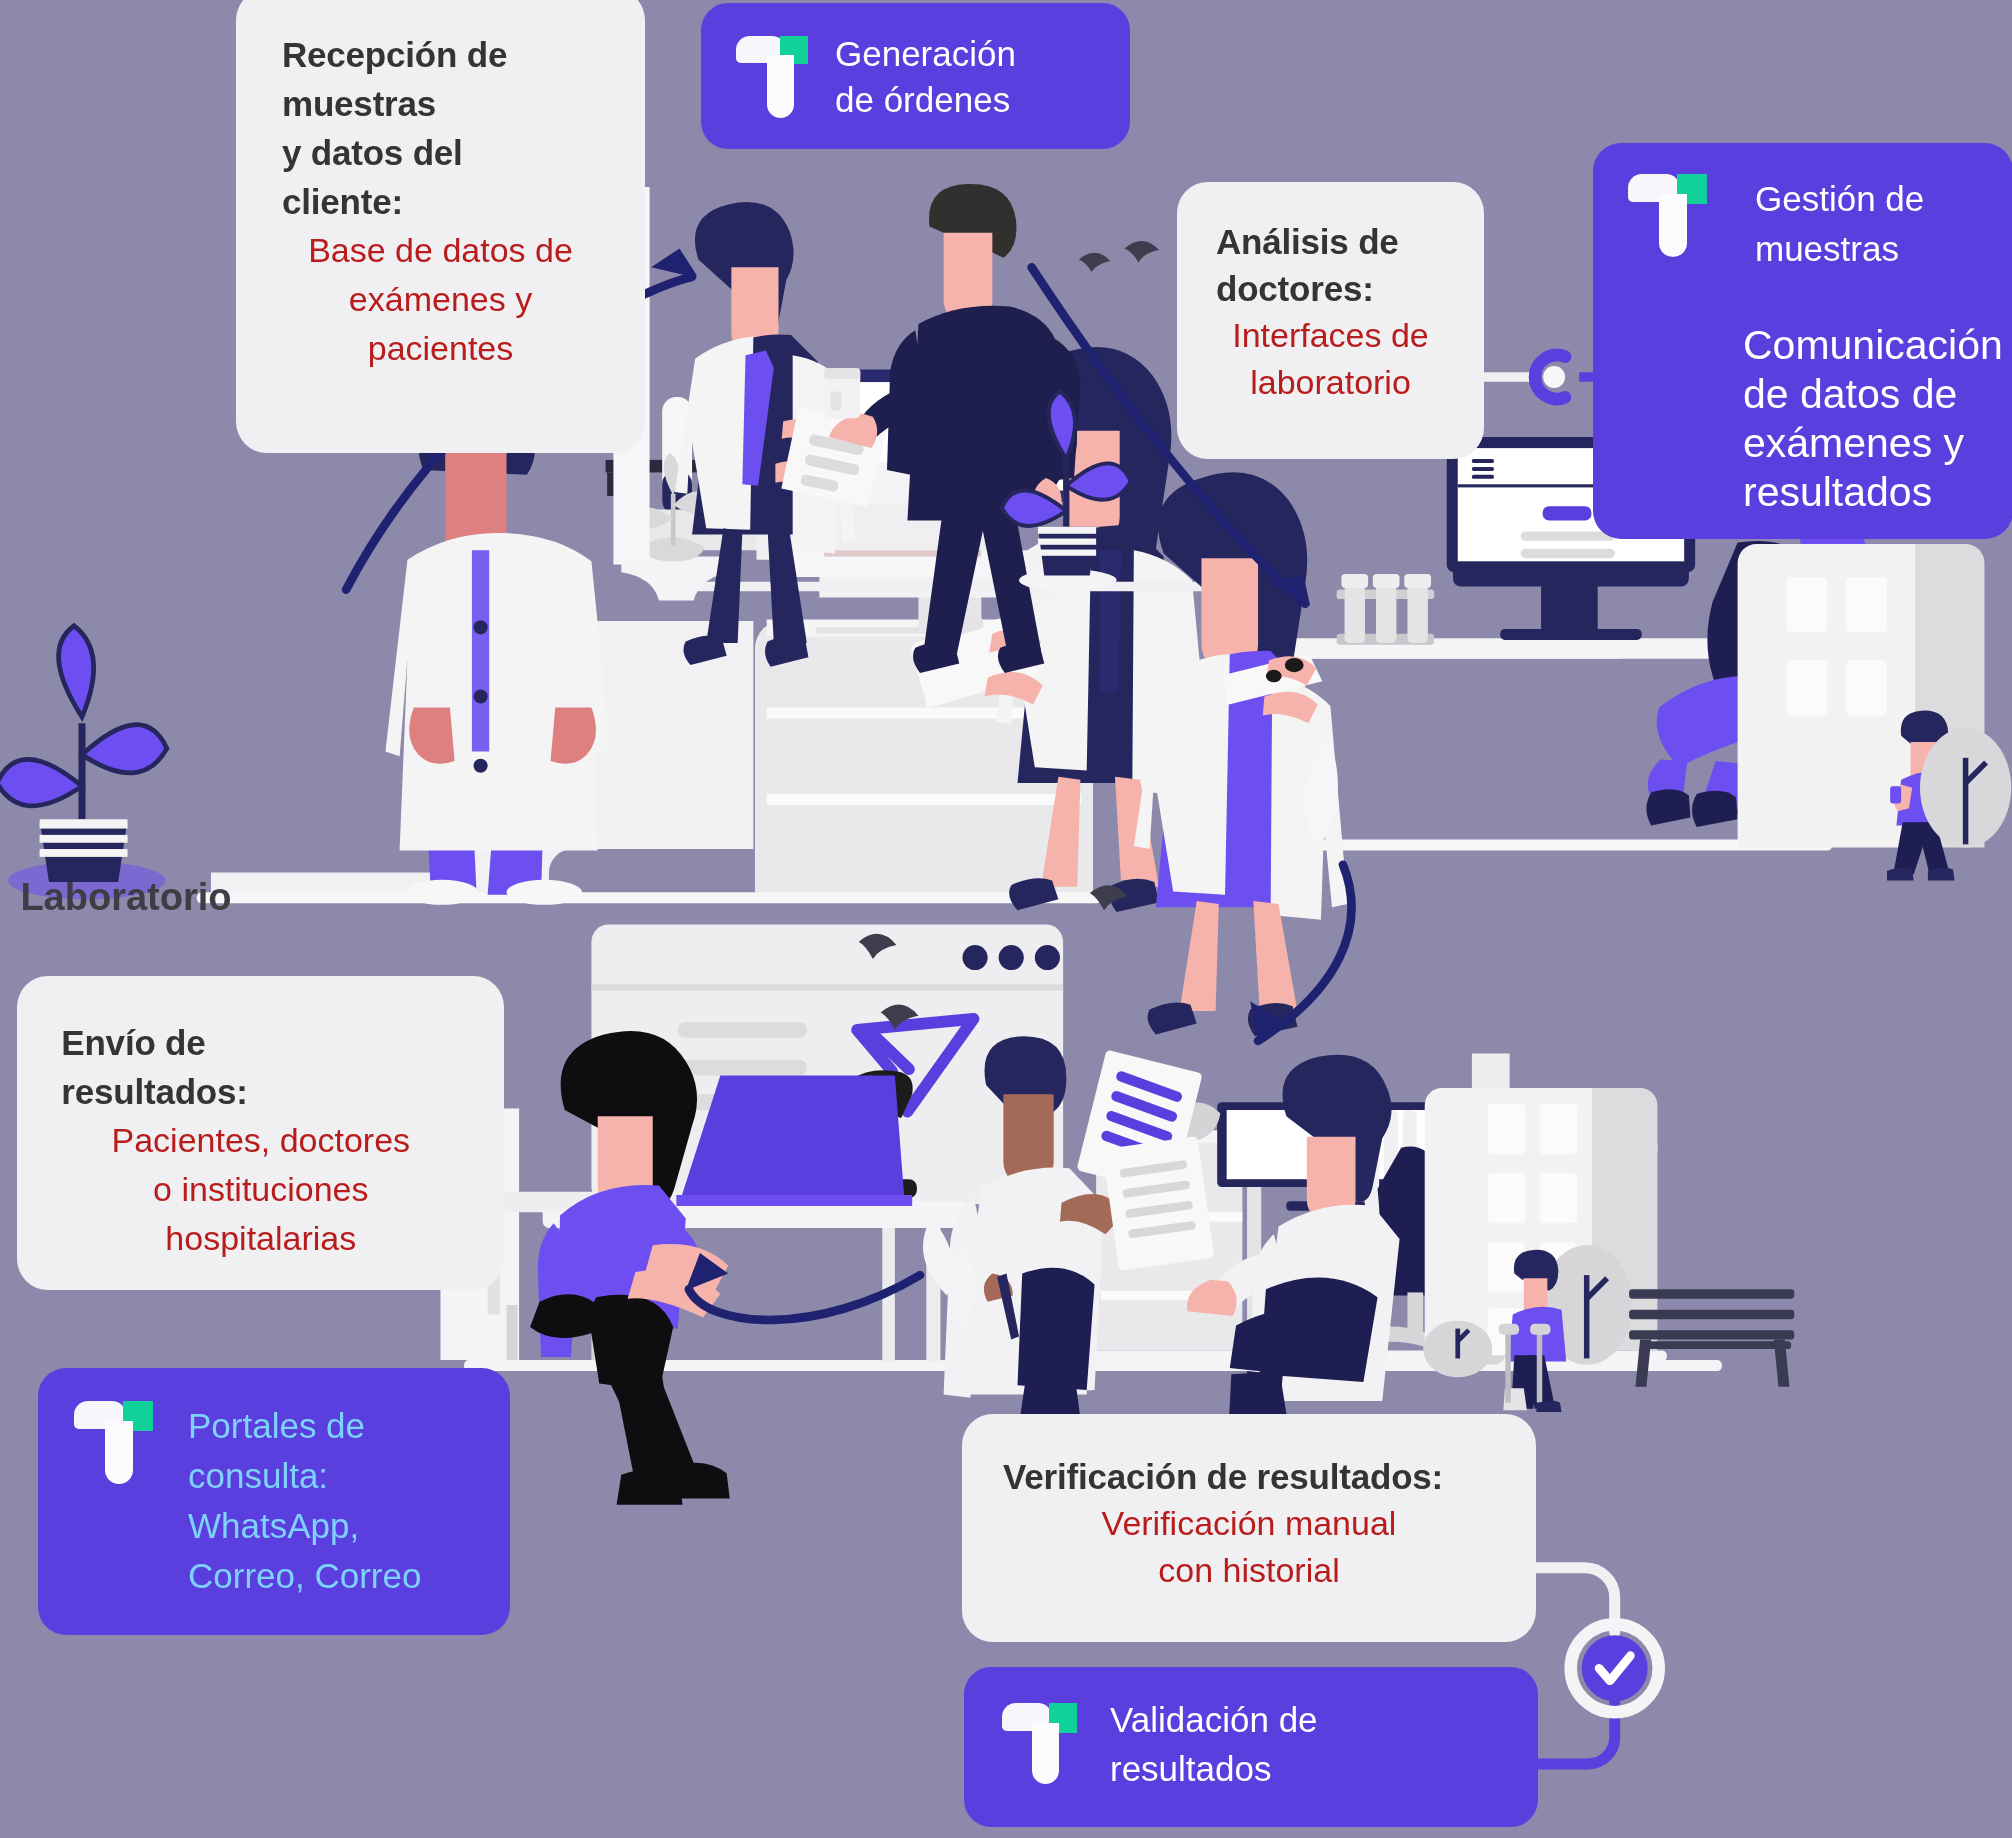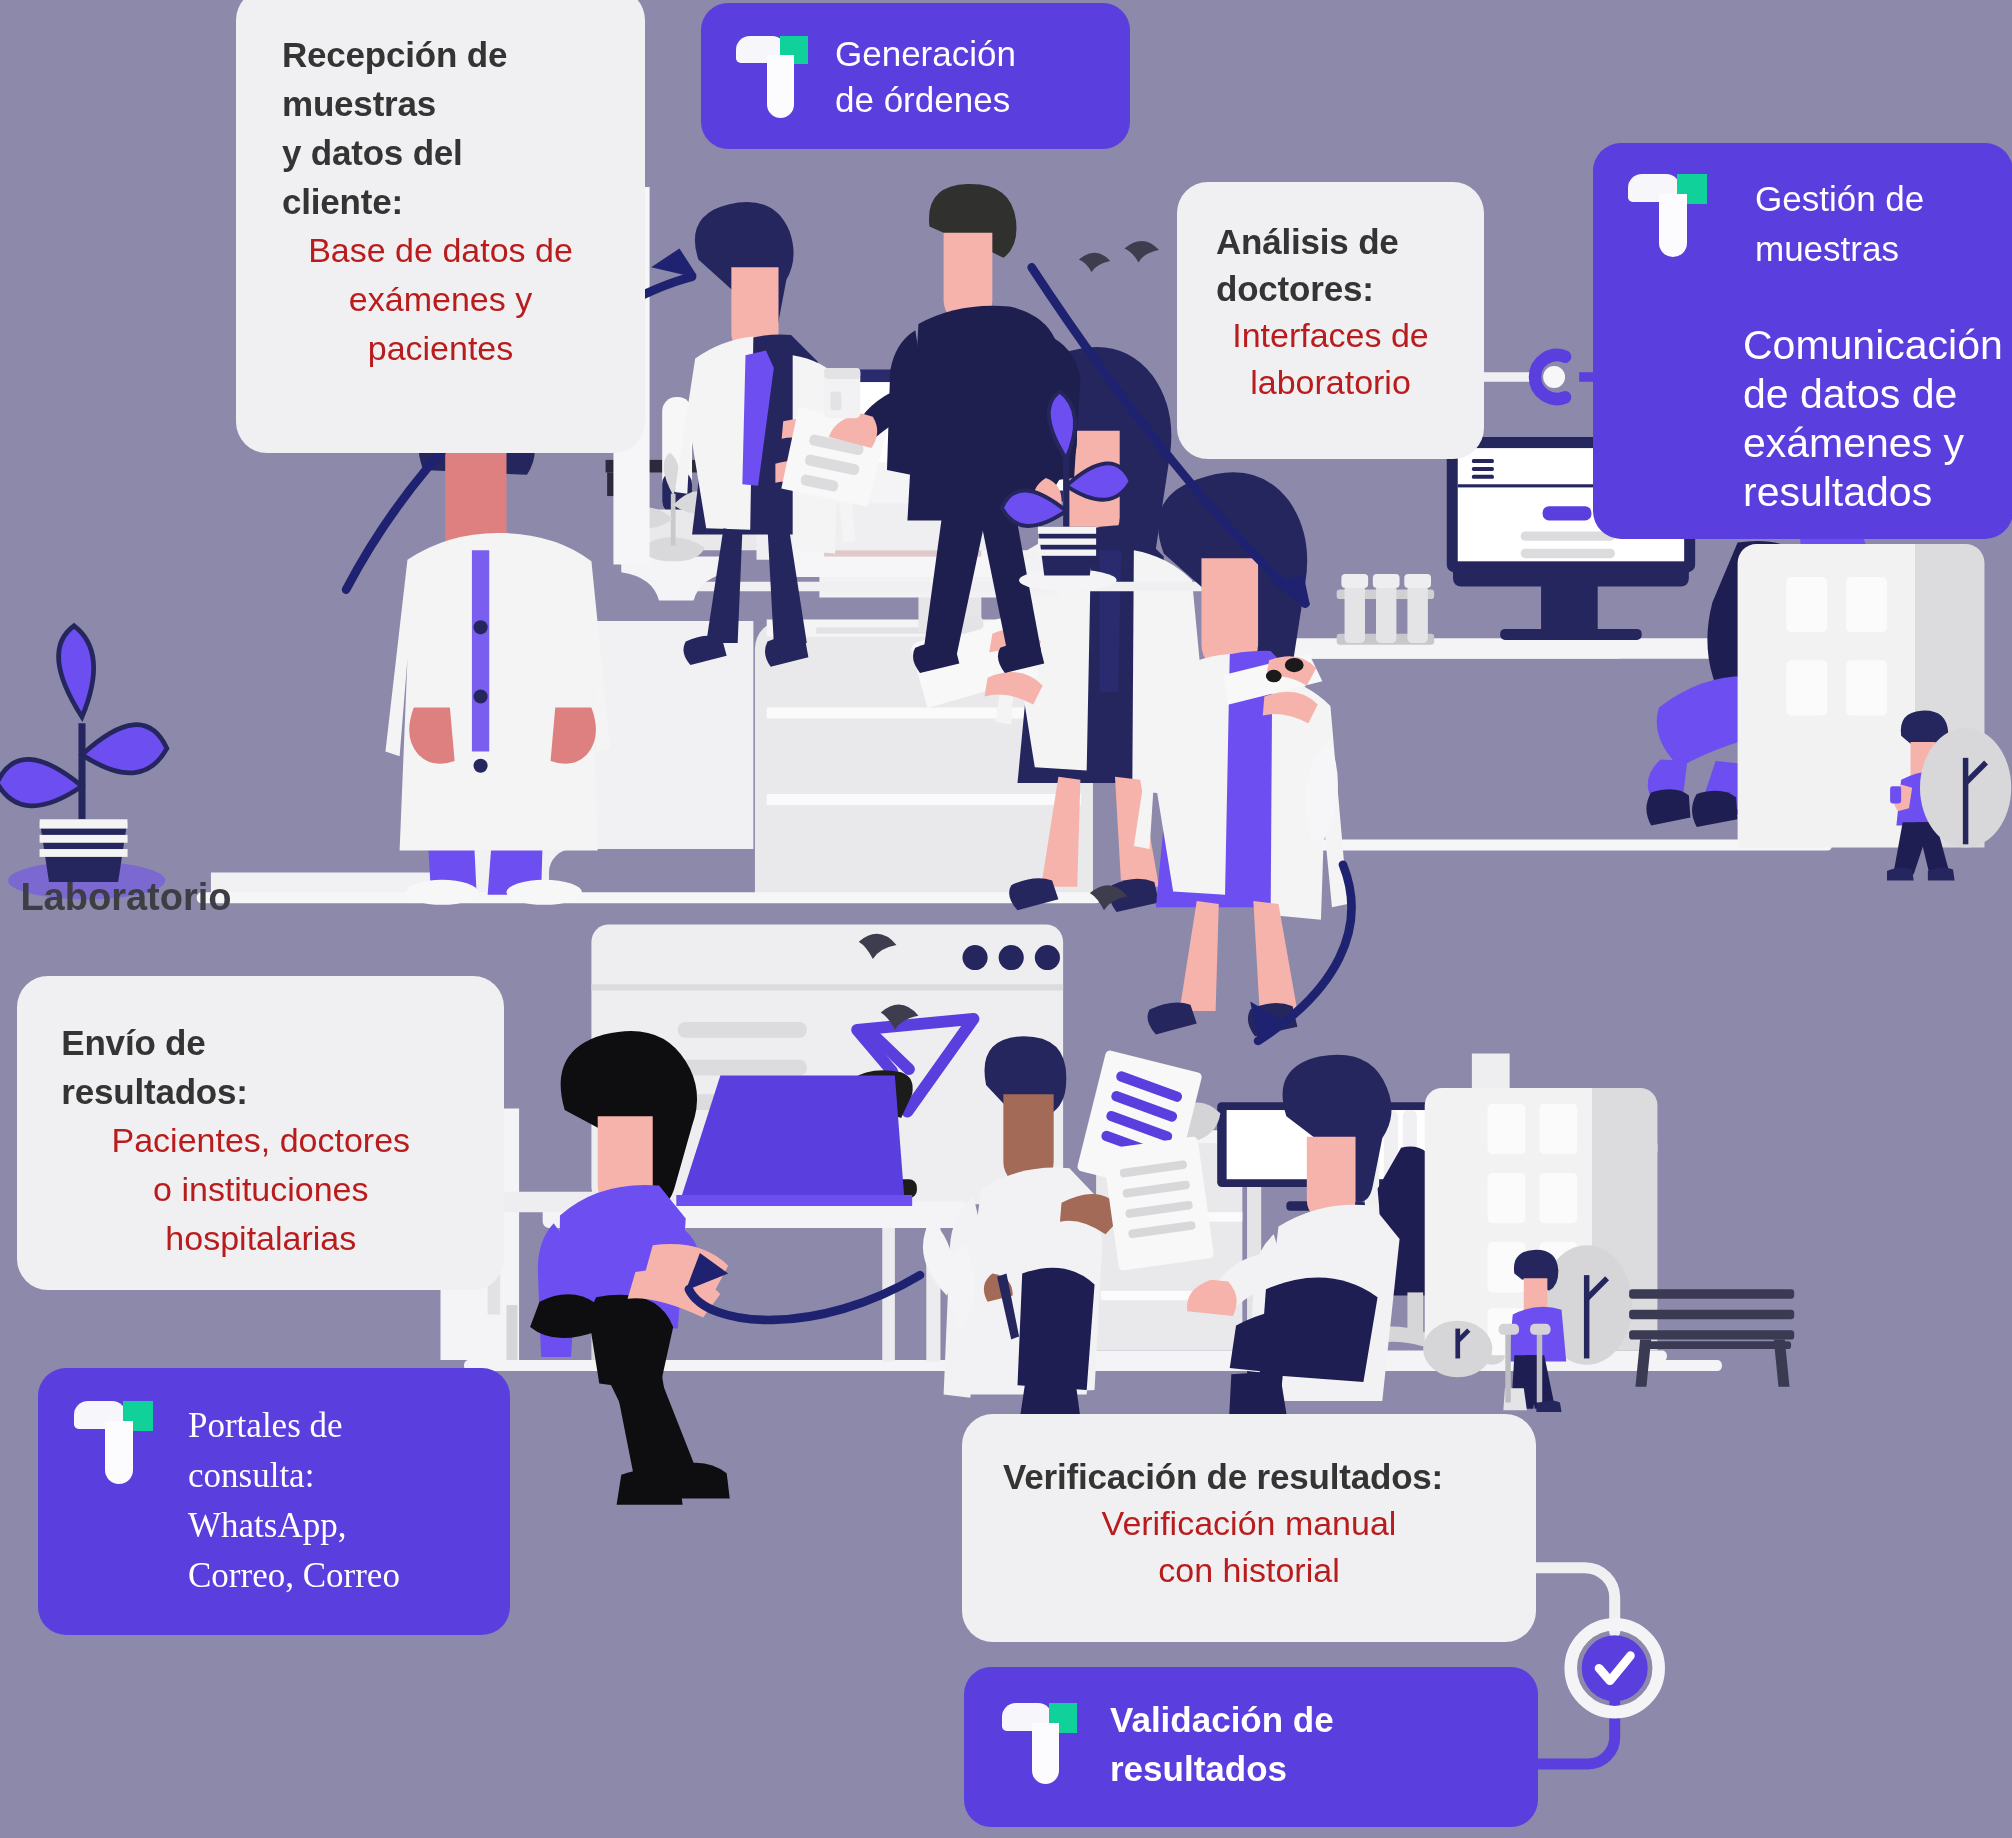--- a/index.html
+++ b/index.html
@@ -638,21 +638,21 @@
   </div>
 
   <div class="card brand" style="left:38px;top:1368px;width:472px;height:267px;border-radius:28px;">
     <div style="padding:33px 36px;">
       <div class="badge-row" style="align-items:flex-start;gap:35px;">
         <div class="logo" style="width:79px;height:83px;flex:0 0 79px;">
           <div class="bar" style="left:0;top:0;width:52px;height:28px;"></div>
           <div class="sq" style="left:49px;top:0;width:30px;height:30px;"></div>
           <div class="stem" style="left:31px;top:20.4px;width:28px;height:63px;"></div>
         </div>
-        <div style="font-size:35px;line-height:50px;color:#ffffff;font-family:Liberation Serif, serif;">
+        <div style="font-size:35px;line-height:50px;color:#7dd3fc;">
           <div>Portales de</div>
           <div>consulta:</div>
           <div>WhatsApp,</div>
           <div>Correo, Correo</div>
         </div>
       </div>
     </div>
   </div>
 
   <div class="card light" style="left:962px;top:1414px;width:574px;height:228px;">
@@ -670,21 +670,21 @@
   <svg class="conn" style="left:1517px;top:1541px" width="197" height="267" viewBox="0 0 250 340">
     <path d="M10 34 H86 a38 38 0 0 1 38 38 V116" stroke="#f0f0f2" stroke-width="14" fill="none" stroke-linecap="round"></path>
     <path d="M124 206 V250 a34 34 0 0 1 -34 34 H6" stroke="#5b3ede" stroke-width="14" fill="none" stroke-linecap="round"></path>
     <circle cx="124" cy="162" r="56" fill="none" stroke="#f4f4f6" stroke-width="16"></circle>
     <circle cx="124" cy="162" r="42" fill="#5b3ede"></circle>
     <path d="M104 162 l14 16 l26 -32" stroke="#fff" stroke-width="11" fill="none" stroke-linecap="round" stroke-linejoin="round"></path>
   </svg>
 
   <div class="card brand" style="left:964px;top:1667px;width:574px;height:160px;border-radius:27px;">
     <div style="padding:28px 38px;">
-      <div class="badge-row" style="gap:33px;font-weight:bold;">
+      <div class="badge-row" style="gap:33px;">
         <div class="logo" style="width:75px;height:82px;flex:0 0 75px;">
           <div class="bar" style="left:0;top:0;width:50px;height:28px;"></div>
           <div class="sq" style="left:47px;top:0;width:28px;height:30px;"></div>
           <div class="stem" style="left:30px;top:20.4px;width:27px;height:61px;"></div>
         </div>
         <div style="font-size:35px;line-height:49px;color:#fff;">
           <div>Validación de</div>
           <div>resultados</div>
         </div>
       </div>

